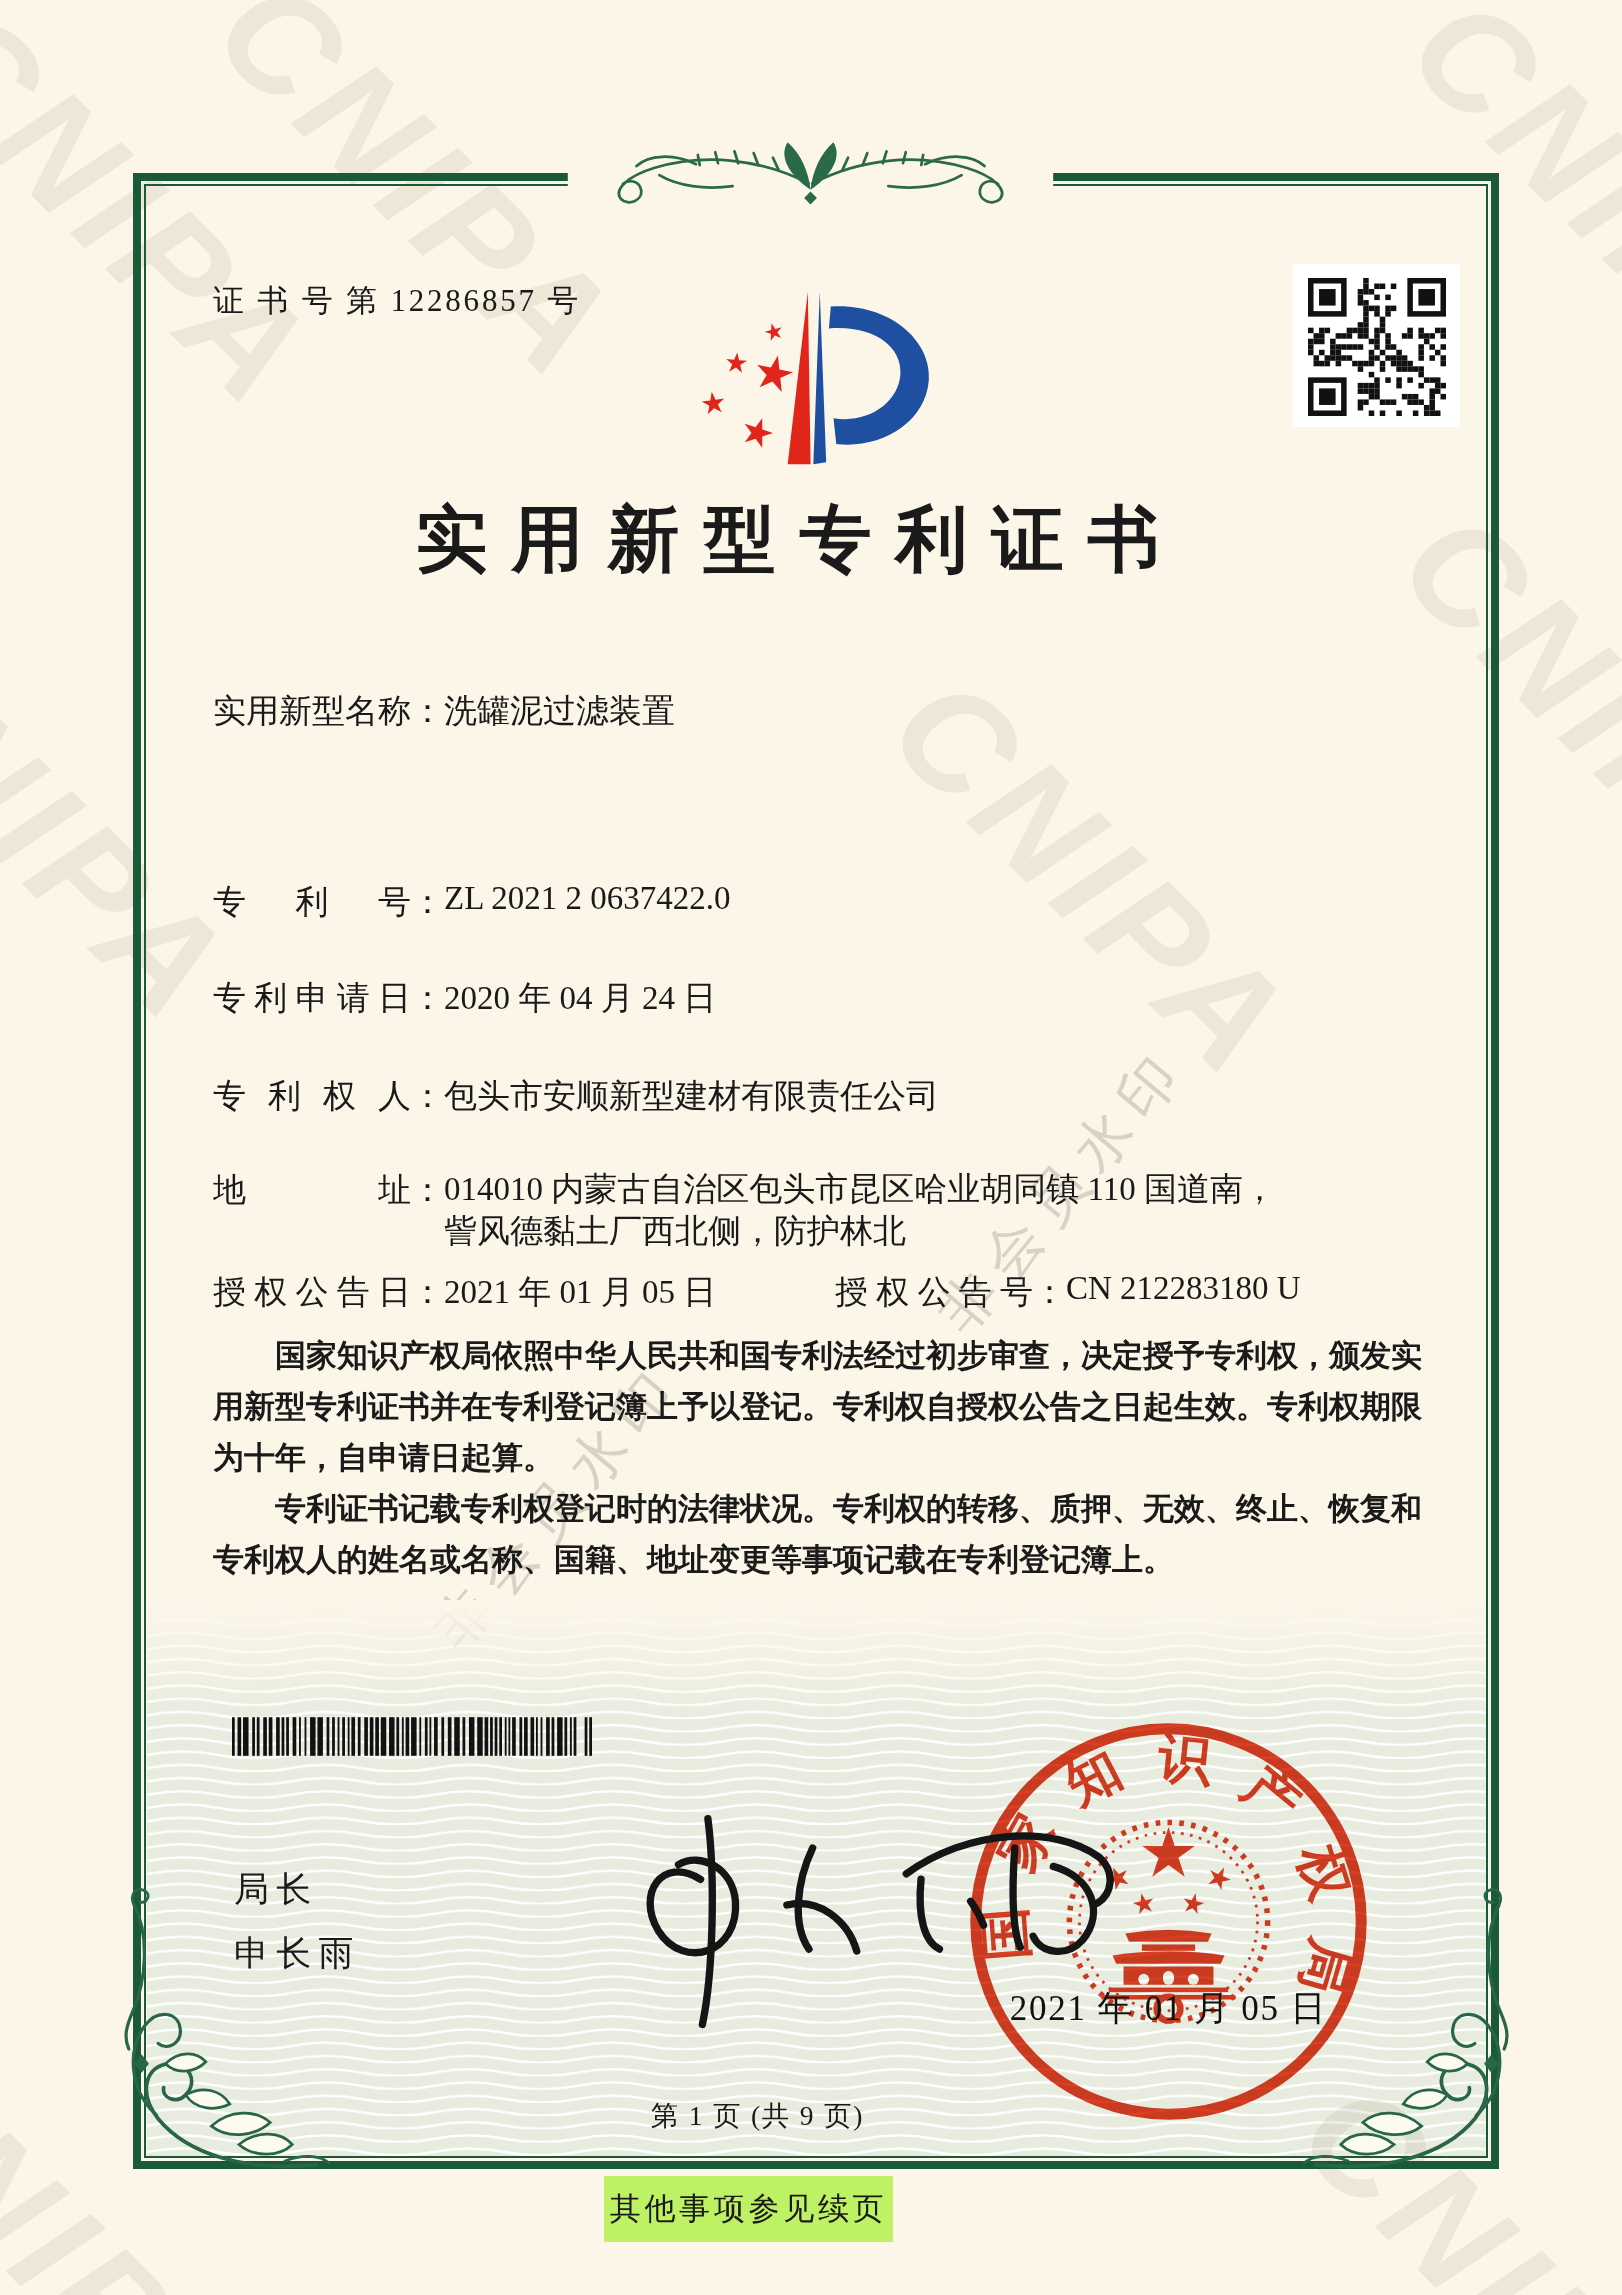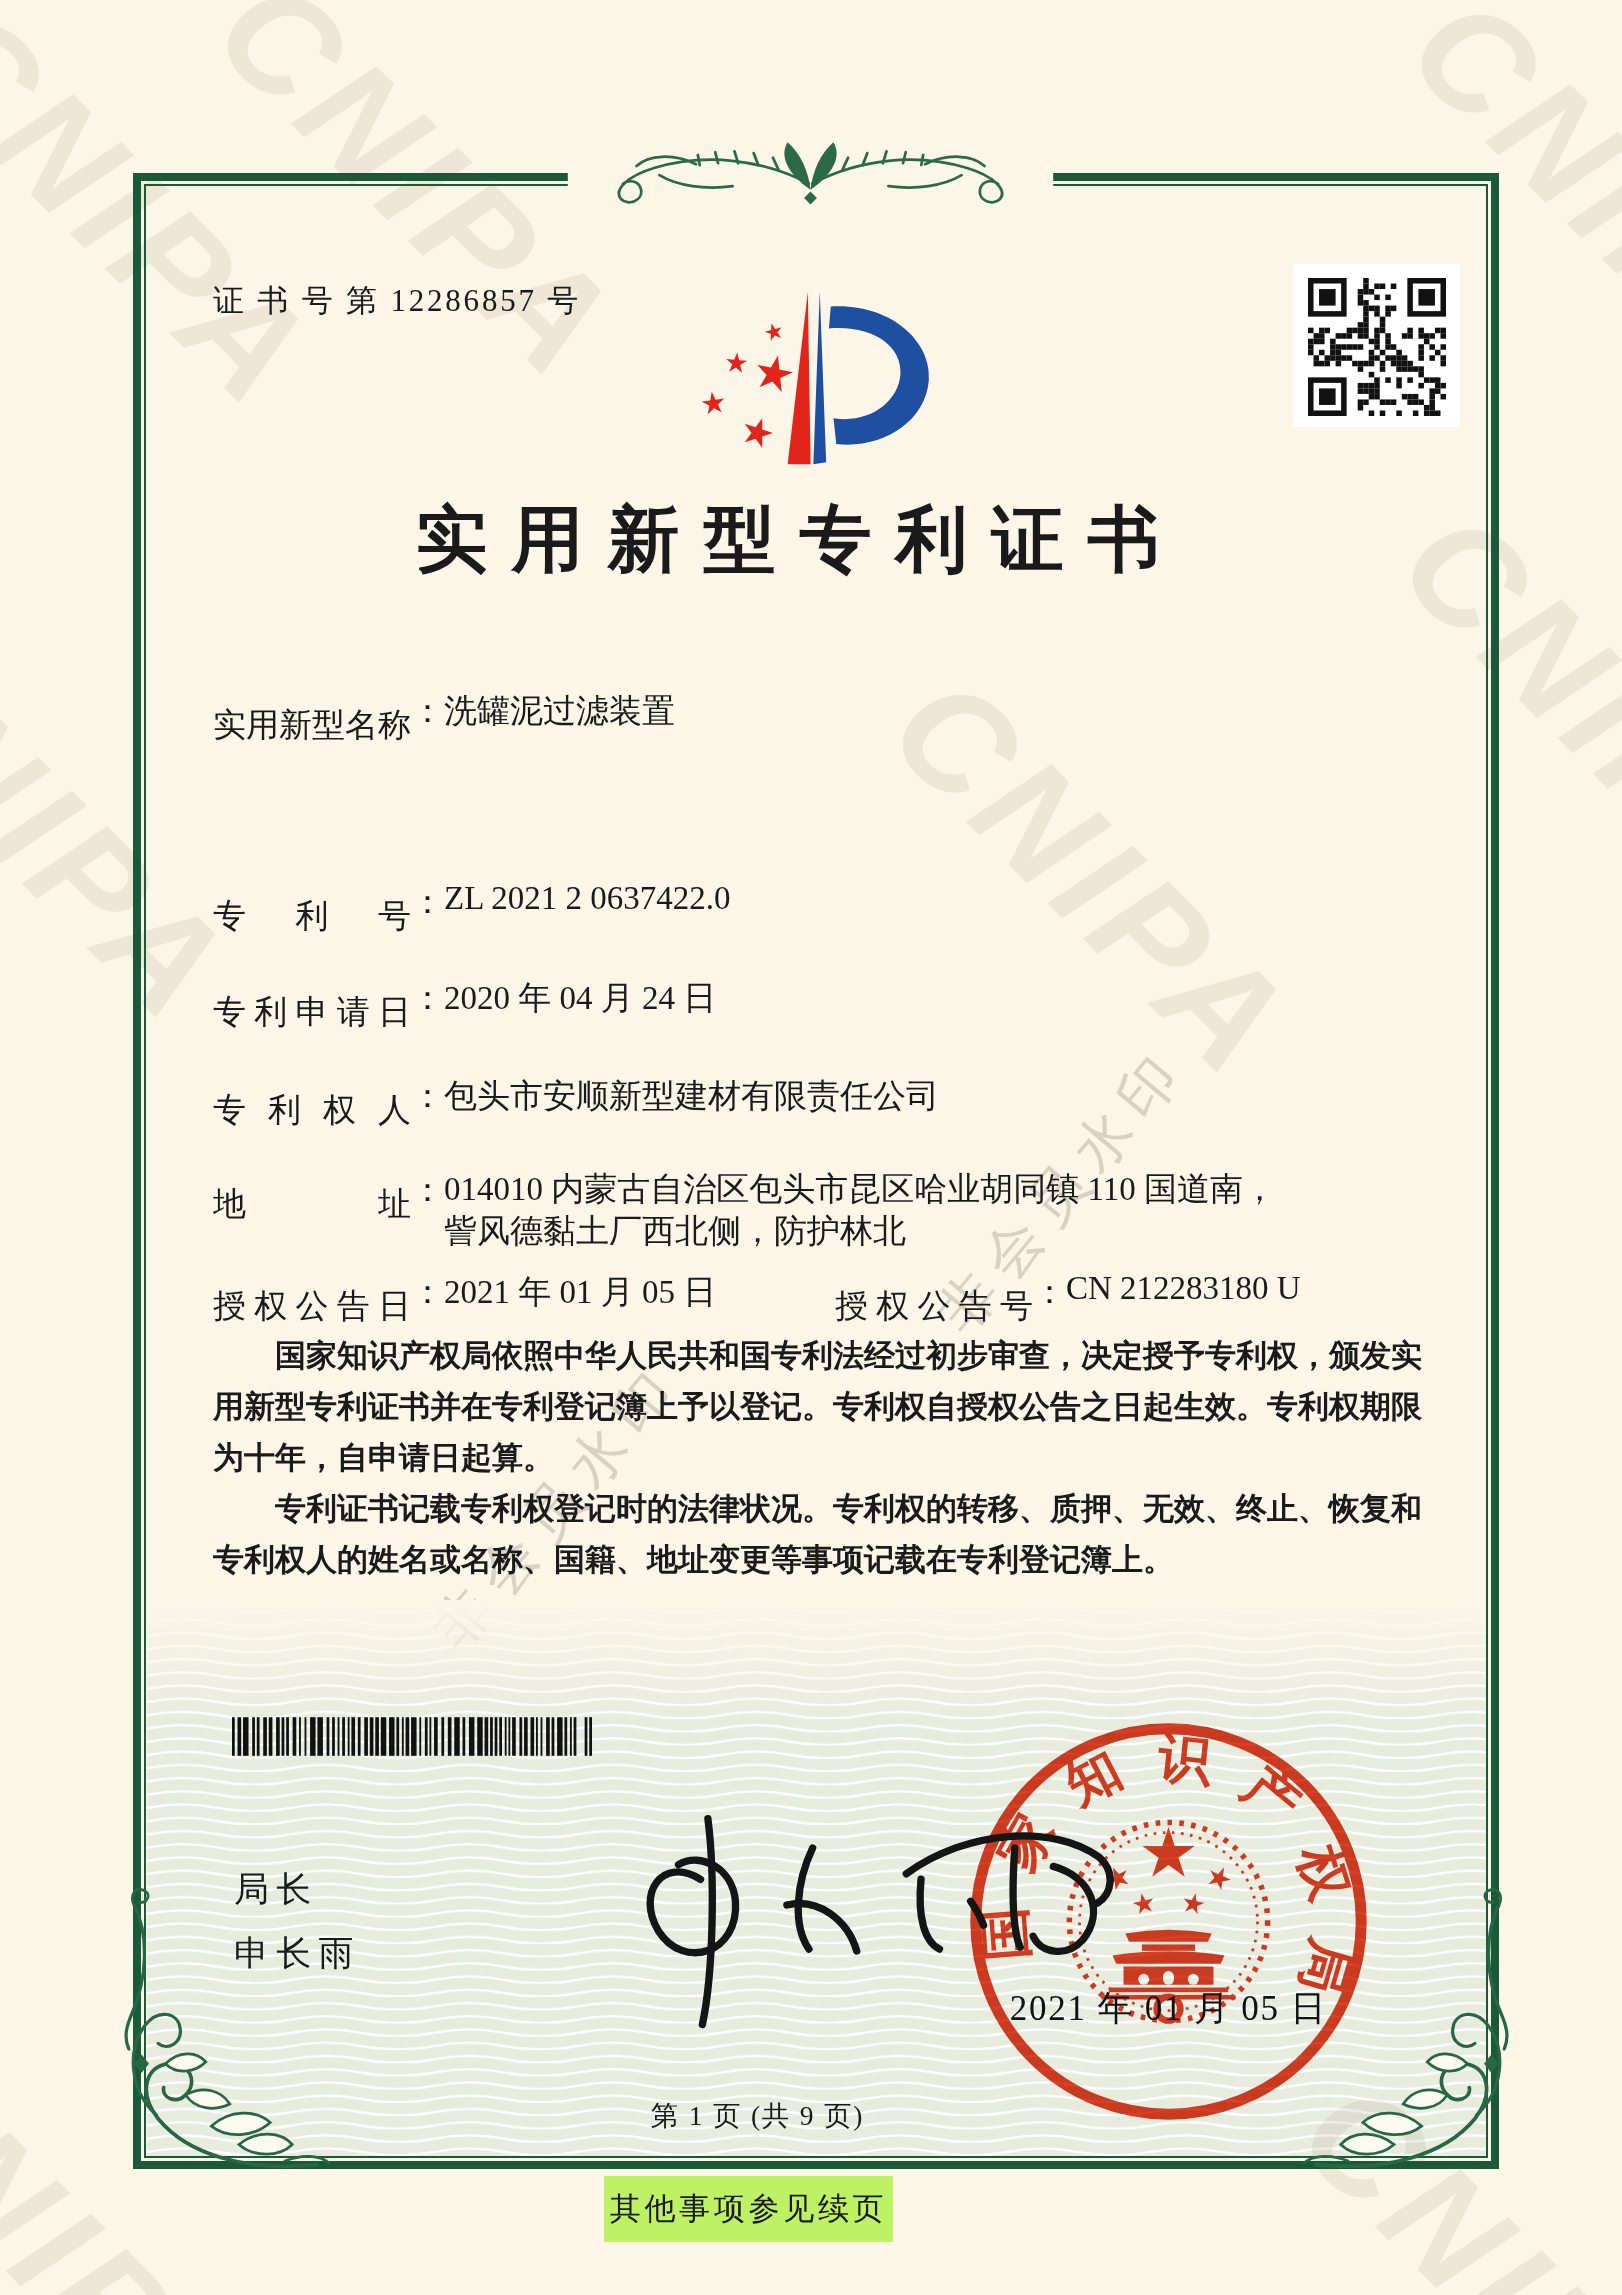--- a/index.html
+++ b/index.html
@@ -21,21 +21,21 @@
       background:linear-gradient(#fcf6e9, rgba(252,246,233,0));}
   
   .cert-no{left:213px;top:280px;font-size:31px;letter-spacing:2.8px;z-index:5;white-space:nowrap;}
   .logo{left:693px;top:268px;z-index:5;}
   .qr-patch{left:1293px;top:264px;width:167px;height:163px;background:#ffffff;z-index:4;}
   .qr{left:1308px;top:278px;z-index:5;}
   .title{left:0;top:492px;width:1623px;text-align:center;font-size:72px;font-weight:700;
       letter-spacing:24px;margin-left:-12px;z-index:5;white-space:nowrap;}
   
   .frow{position:absolute;left:213px;font-size:33px;z-index:5;white-space:nowrap;}
-  .flabel{display:inline-block;width:198px;text-align:justify;text-align-last:justify;vertical-align:top;margin-top:14px;}
+  .flabel{display:inline-block;width:198px;text-align:justify;text-align-last:justify;vertical-align:top;}
   .fcolon{display:inline-block;vertical-align:top;}
   .fvalue{display:inline-block;vertical-align:top;}
   .addr-row{position:absolute;left:213px;top:1168px;font-size:33px;z-index:5;display:flex;}
   .addr-val{line-height:42px;white-space:nowrap;}
   .legal{left:213px;top:1330px;width:1209px;font-size:31px;line-height:51px;
       text-align:justify;z-index:5;}
   .legal p{margin:0;text-indent:2em;font-weight:bold;}
   .barcode{left:232px;top:1717px;z-index:5;}
   .signer{left:234px;font-size:35px;font-weight:500;letter-spacing:7.3px;z-index:5;
       font-family:Liberation Sans, sans-serif;white-space:nowrap;}

